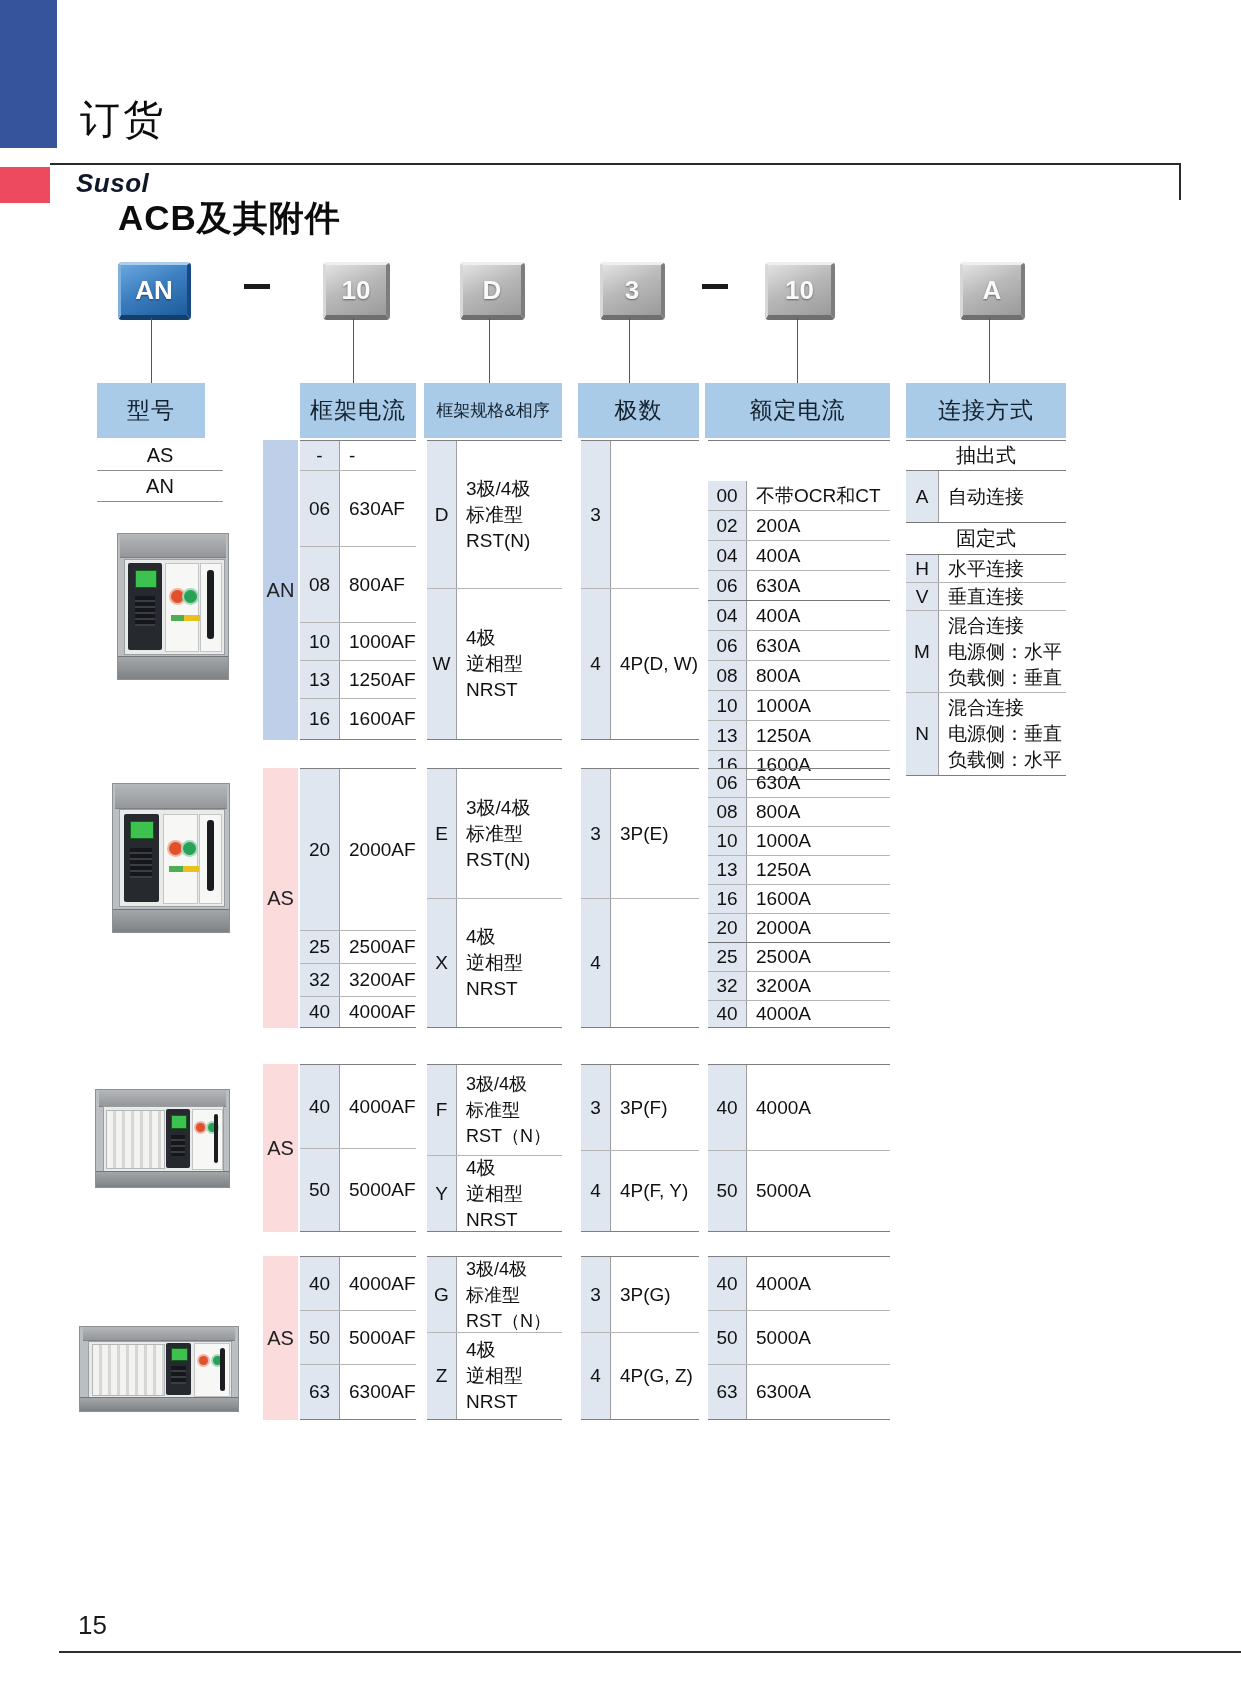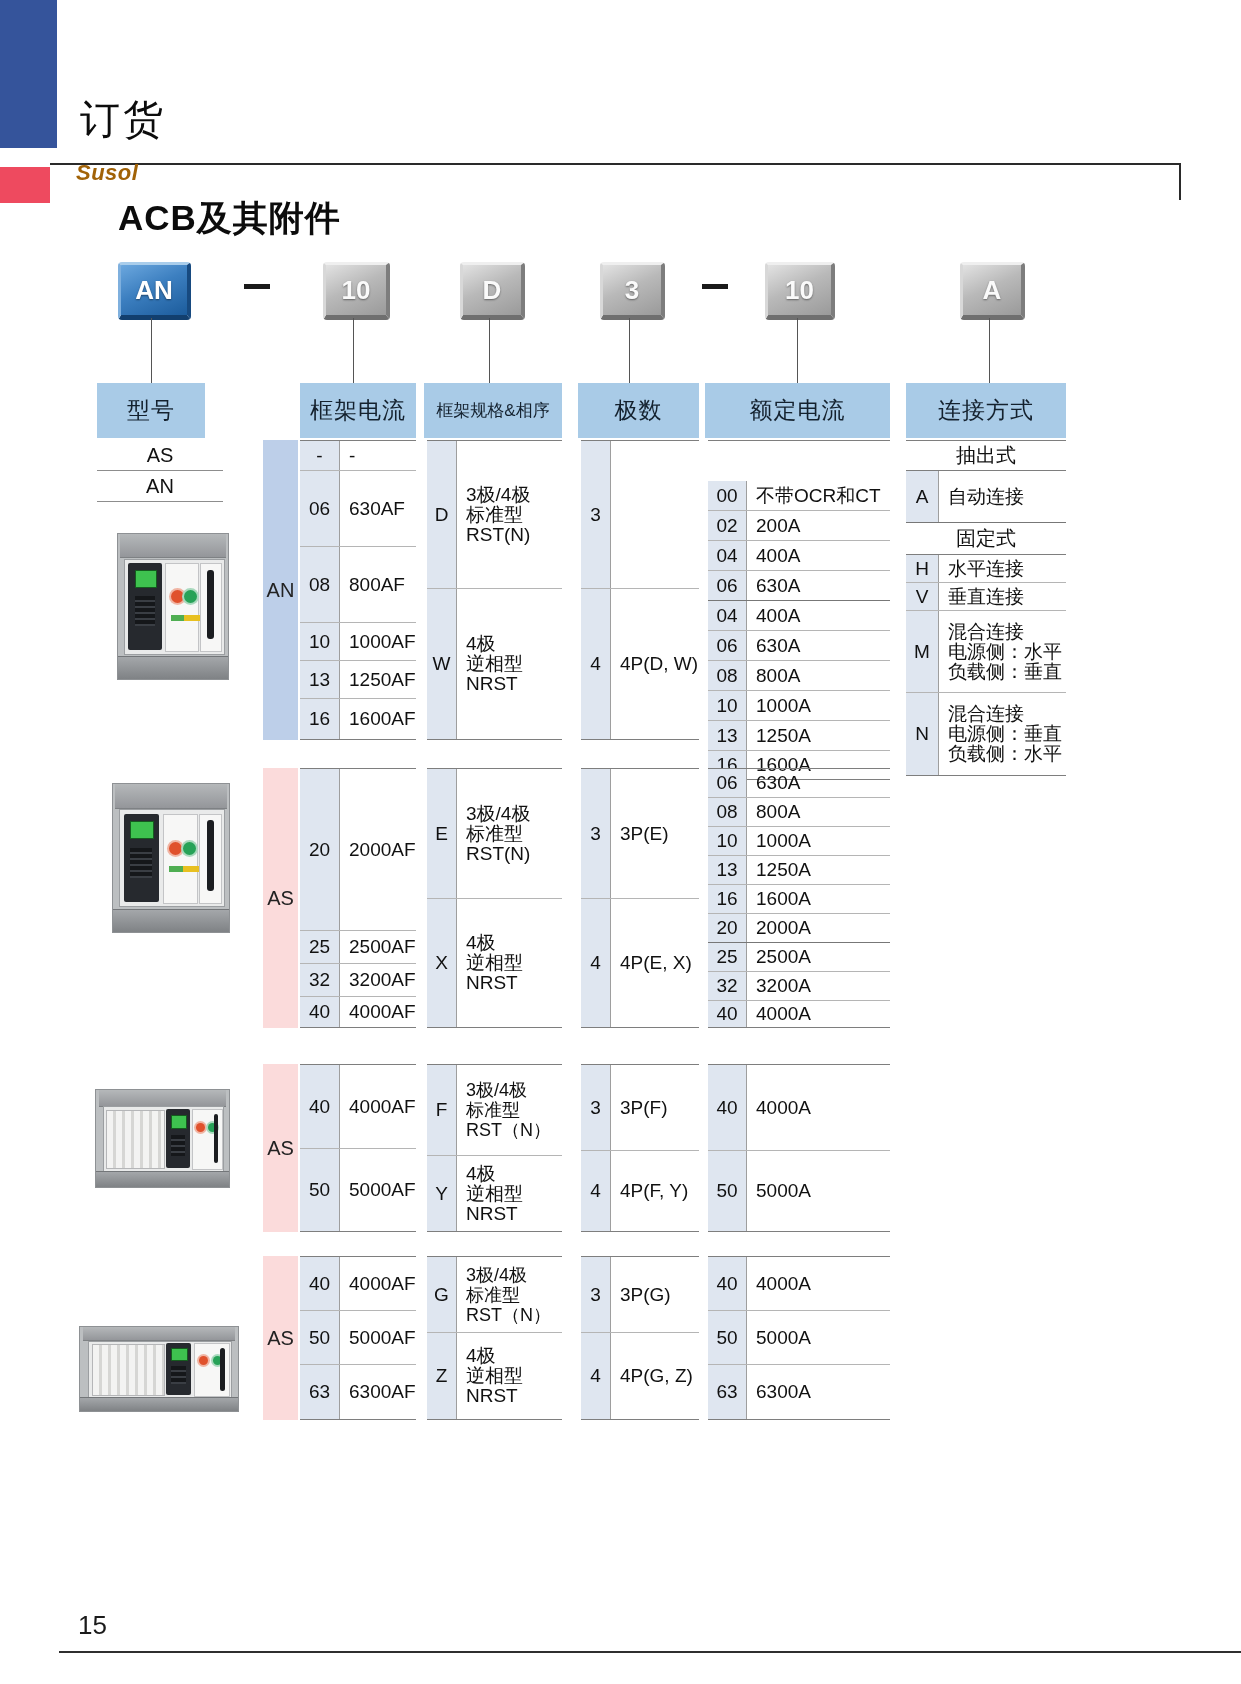--- a/index.html
+++ b/index.html
@@ -7,21 +7,21 @@
         font-family:"Liberation Sans","DejaVu Sans",sans-serif;color:#111;}
   .abs{position:absolute;}
   .pre{white-space:pre-line;}
 
   
   .corner-blue{left:0;top:0;width:57px;height:148px;background:#35549B;}
   .corner-red{left:0;top:167px;width:50px;height:36px;background:#EE4A5F;}
   .page-title{left:80px;top:92px;font-size:40px;letter-spacing:3px;font-weight:500;color:#0c0c0c;}
   .top-rule{left:50px;top:163px;width:1131px;height:2px;background:#2a2a2a;}
   .top-rule-tick{left:1179px;top:163px;width:2px;height:37px;background:#2a2a2a;}
-  .brand{left:76px;top:160px;font-size:22px;font-weight:bold;font-style:italic;color:#a16207;letter-spacing:.5px;}
+  .brand{left:76px;top:168px;font-size:26px;font-weight:bold;font-style:italic;color:#0f172a;letter-spacing:.5px;}
   .section-title{left:118px;top:195px;font-size:35px;font-weight:bold;color:#0c0c0c;letter-spacing:1px;}
 
   
   .obox{top:262px;height:50px;display:flex;align-items:center;justify-content:center;
         font-size:26px;font-weight:bold;color:#fff;text-shadow:0 1px 2px rgba(0,0,0,.45);
         border-radius:4px;}
   .obox.gray{background:linear-gradient(155deg,#e2e2e2 0%,#b9b9b9 45%,#9a9a9a 100%);
         border-top:3px solid #efefef;border-left:3px solid #d8d8d8;
         border-right:4px solid #7d7d7d;border-bottom:5px solid #6f6f6f;color:#fafafa;}
   .obox.blue{background:linear-gradient(155deg,#6ba7de 0%,#3c7fc0 45%,#1c5c9c 100%);
@@ -48,21 +48,21 @@
   .col{border-top:1px solid #7e7e7e;border-bottom:1px solid #7e7e7e;box-sizing:border-box;}
   .trow{display:flex;align-items:stretch;border-bottom:1px solid #b5b5b5;box-sizing:border-box;}
   .trow:last-child{border-bottom:none;}
   .trow.strong{border-bottom:1px solid #777;}
   .ccode{width:40px;flex:0 0 40px;background:#DFE6F0;display:flex;align-items:center;justify-content:center;
          font-size:19px;border-right:1px solid #9e9e9e;box-sizing:border-box;}
   .cval{flex:1;display:flex;align-items:center;padding-left:9px;font-size:19px;box-sizing:border-box;}
   .ccode.w30{width:30px;flex:0 0 30px;}
   .ccode.w33{width:33px;flex:0 0 33px;}
   .ccode.w39{width:39px;flex:0 0 39px;}
-  .cval.lh{line-height:20px;}
+  .cval.lh{line-height:26px;}
   .conn-h{display:flex;align-items:center;justify-content:center;font-size:20px;
           border-bottom:1px solid #7e7e7e;box-sizing:border-box;}
 
   
   .acb{background:#bcbfc1;border:1px solid #8e9194;}
   .acb .cap{position:absolute;left:2%;top:0;width:96%;height:16%;
             background:linear-gradient(#b5b8ba,#94969a);border-bottom:1px solid #7e8184;}
   .acb .face{position:absolute;left:5%;top:17%;width:90%;height:65%;background:#e9eaea;border:1px solid #9b9ea1;}
   .acb .base{position:absolute;left:0;bottom:0;width:100%;height:15%;
              background:linear-gradient(#a4a7aa,#7f8285);border-top:1px solid #737679;}
@@ -286,21 +286,20 @@
       </div>
   </div>
 
   <div class="abs col" style="left:581px;top:768px;width:118px;">
     <div class="trow" style="height:130px;">
         <div class="ccode w30">3</div>
         <div class="cval">3P(E)</div>
       </div>
     <div class="trow" style="height:128px;">
         <div class="ccode w30">4</div>
-        <div class="cval">4P(E, X)</div>
       </div>
   </div>
 
   <div class="abs col" style="left:708px;top:768px;width:182px;">
     <div class="trow" style="height:29px;">
         <div class="ccode w39">06</div>
         <div class="cval">630A</div>
       </div>
     <div class="trow" style="height:29px;">
         <div class="ccode w39">08</div>

